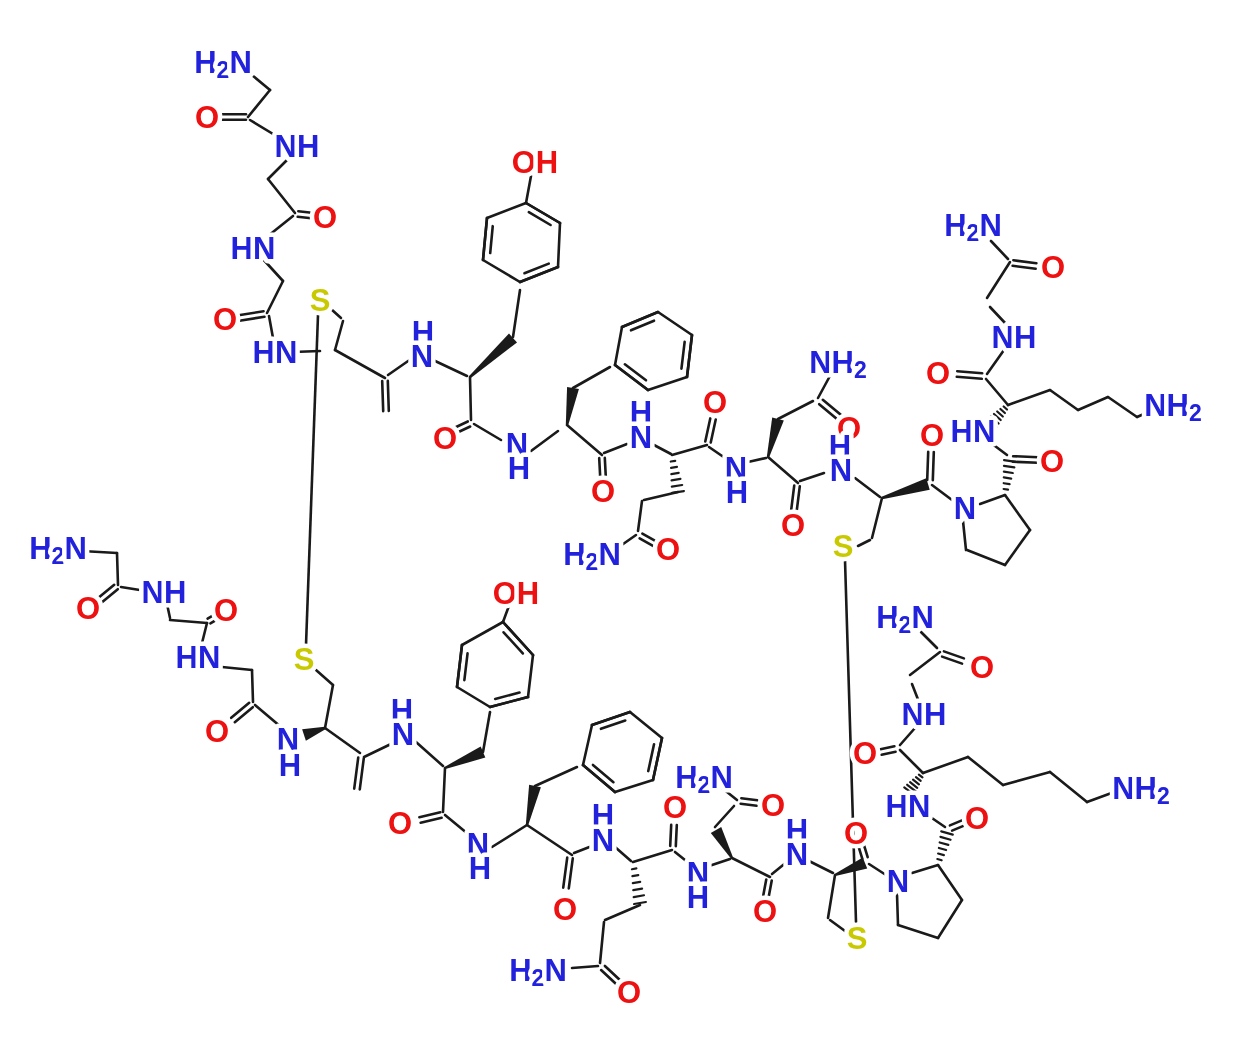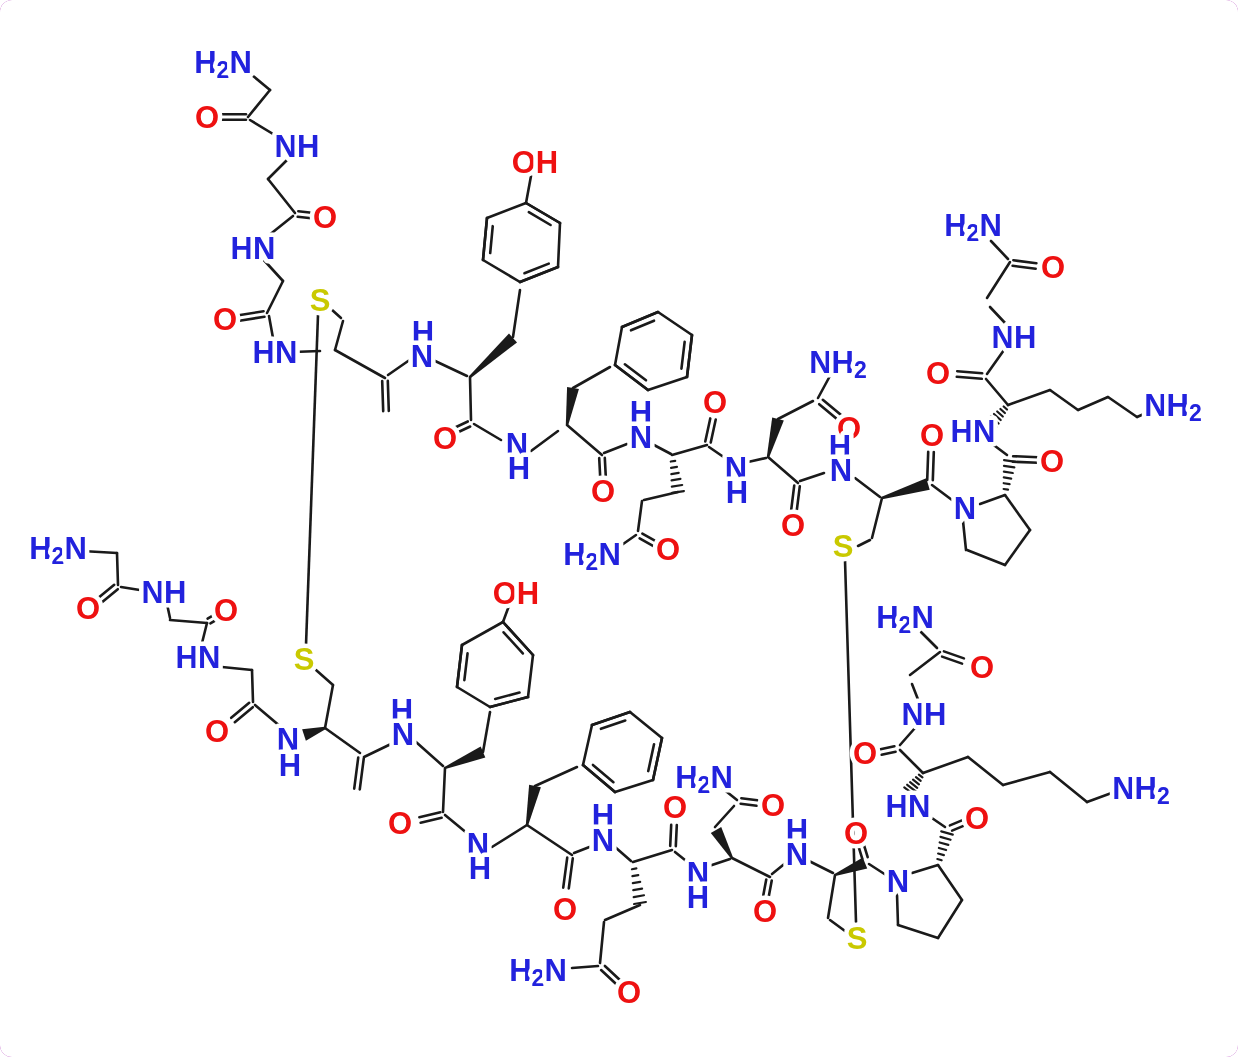--- a/index.html
+++ b/index.html
@@ -1,16 +1,16 @@
 <!DOCTYPE html>
 <html><head>
 <meta charset="utf-8">
 <style>
   html,body{margin:0;padding:0;background:#ffffff;}
-  .stage{position:relative;width:1238px;height:1057px;background:#a21caf;overflow:hidden;border-radius:12px;}
+  .stage{position:relative;width:1238px;height:1057px;background:#a21caf;overflow:hidden;}
   svg{display:block;}
   text{font-family:"Liberation Sans","DejaVu Sans",sans-serif;font-weight:bold;}
 </style>
 </head>
 <body>
 
 <div class="stage">
   <svg id="mol" xmlns="http://www.w3.org/2000/svg" width="1238" height="1057" viewBox="0 0 1238 1057" style="background: rgb(255, 255, 255);">
       <line x1="247" y1="71" x2="270" y2="90" stroke="#1a1a1a" stroke-width="2.6" stroke-linecap="round"></line>
       <line x1="270" y1="90" x2="248" y2="117" stroke="#1a1a1a" stroke-width="2.6" stroke-linecap="round"></line>

